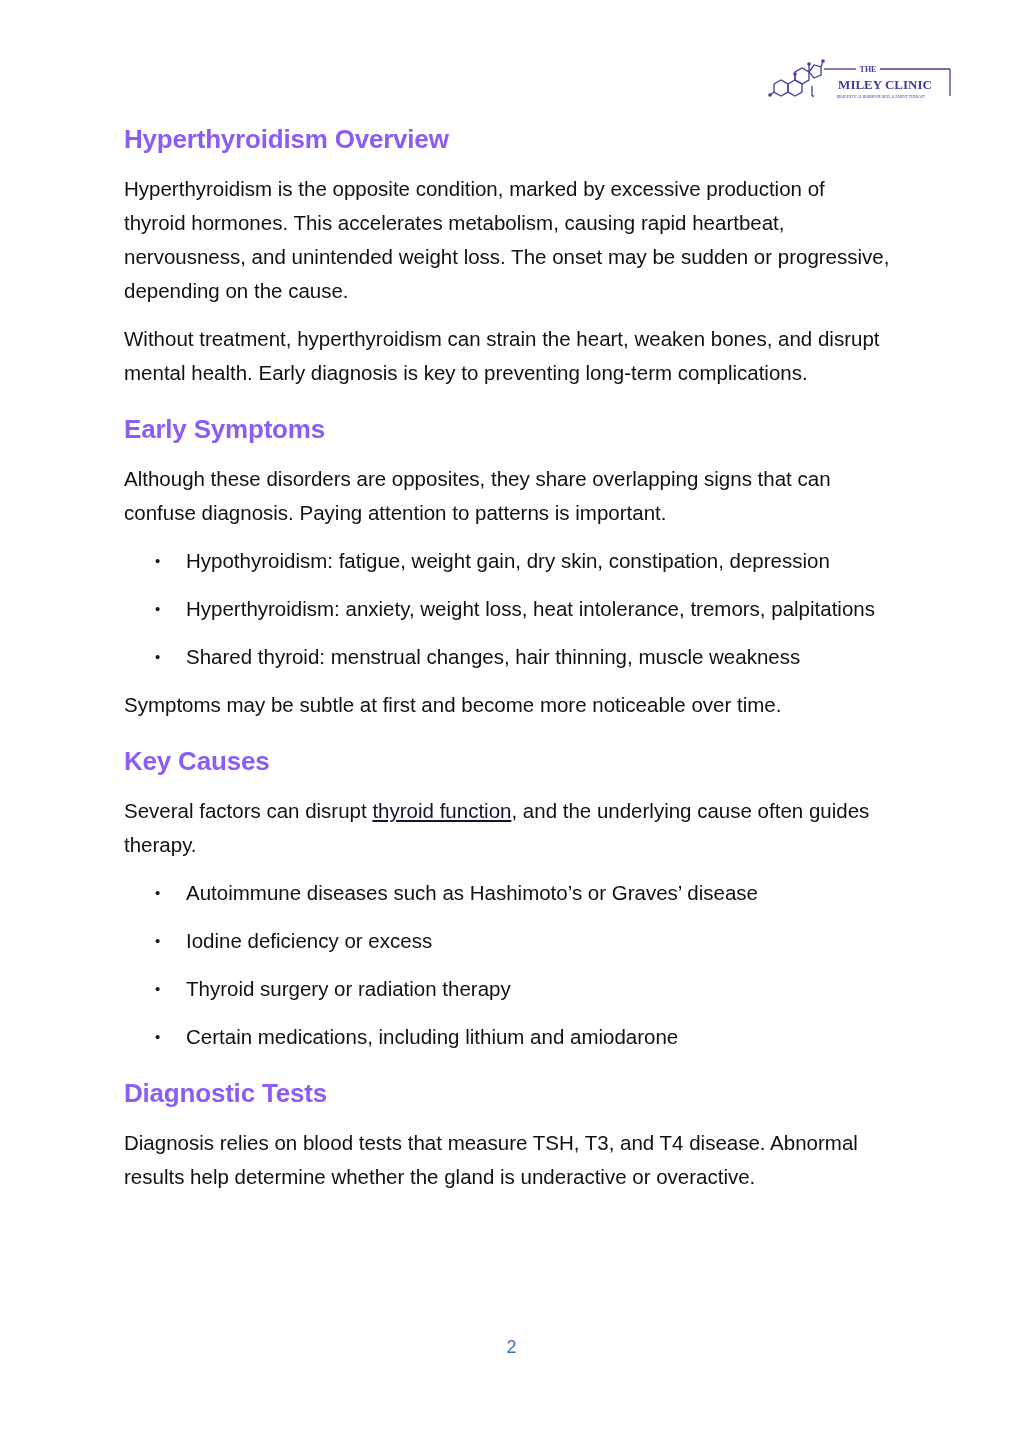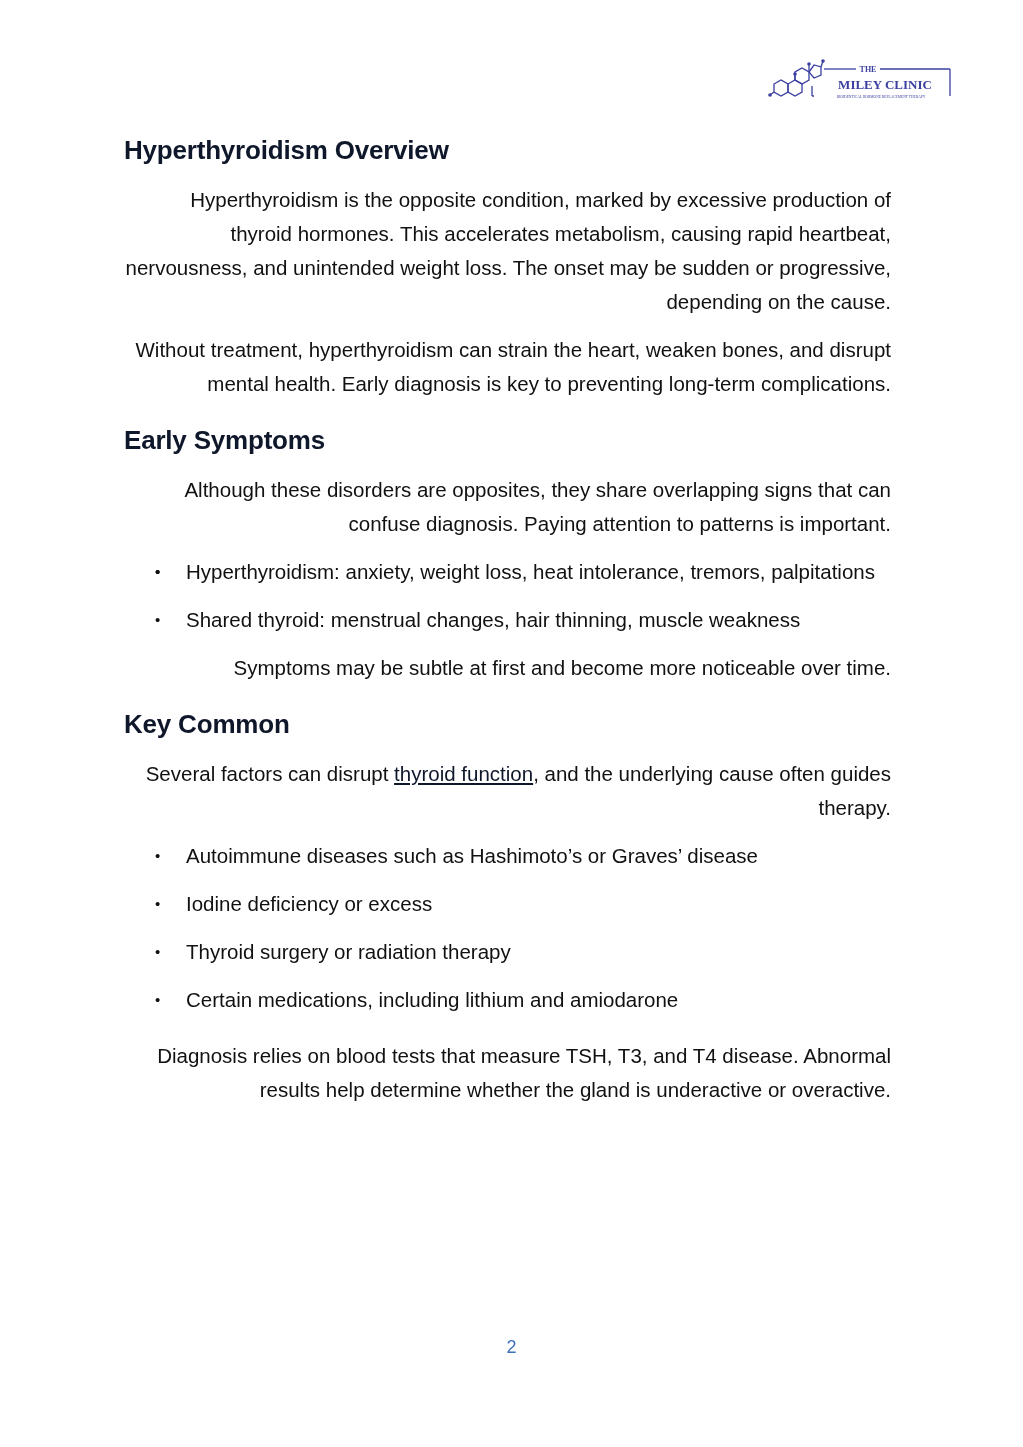--- a/index.html
+++ b/index.html
@@ -2,22 +2,22 @@
 <html><head>
   <meta charset="utf-8">
   <style>
     html, body { margin: 0; padding: 0; background: #ffffff; }
     body { width: 1023px; height: 1447px; position: relative; overflow: hidden;
            font-family: "Liberation Sans", "DejaVu Sans", sans-serif; color: #000; }
     .logo { position: absolute; left: 768px; top: 52px; width: 186px; height: 50px; }
     .logo svg { display: block; }
     .content { position: absolute; left: 124px; top: 122px; width: 775px; }
     h2 { font-family: "Liberation Sans", sans-serif; font-weight: 700; font-size: 26px;
-         line-height: 34px; margin: 11px 0 16px 0; letter-spacing: -0.2px; color: #0f172a; }
-    p { font-size: 20.5px; line-height: 34px; margin: 0 8px 14px 0; color: #111; text-align: right; }
+         line-height: 34px; margin: 0 0 16px 0; letter-spacing: -0.2px; color: #8b5cf6; }
+    p { font-size: 20.5px; line-height: 34px; margin: 0 8px 14px 0; color: #111; }
     ul { list-style: none; margin: 0 0 14px 0; padding: 0; }
     li { position: relative; padding-left: 62px; font-size: 20.5px; line-height: 34px;
          margin: 0 0 14px 0; color: #111; }
     li .bullet { position: absolute; left: 31px; top: 0; font-size: 15px; }
     .section { margin-bottom: 0; }
     .section + .section { margin-top: 22px; }
     a.inline-link { color: #0f172a; text-decoration: underline; }
     .page-number { position: absolute; left: 0; width: 1023px; top: 1337px; text-align: center;
                    font-size: 18px; color: #3f6fbf; }
   </style>
@@ -60,37 +60,38 @@
   <div class="section">
     <h2>Hyperthyroidism Overview</h2>
     <p>Hyperthyroidism is the opposite condition, marked by excessive production of thyroid hormones. This accelerates metabolism, causing rapid heartbeat, nervousness, and unintended weight loss. The onset may be sudden or progressive, depending on the cause.</p>
     <p>Without treatment, hyperthyroidism can strain the heart, weaken bones, and disrupt mental health. Early diagnosis is key to preventing long-term complications.</p>
   </div>
 
   <div class="section">
     <h2>Early Symptoms</h2>
     <p>Although these disorders are opposites, they share overlapping signs that can confuse diagnosis. Paying attention to patterns is important.</p>
     <ul>
-      <li><span class="bullet">•</span></li>
+      <li><span class="bullet">•</span><span>Hypothyroidism: fatigue, weight gain, dry skin, constipation, depression</span></li>
       <li><span class="bullet">•</span><span>Hyperthyroidism: anxiety, weight loss, heat intolerance, tremors, palpitations</span></li>
       <li><span class="bullet">•</span><span>Shared thyroid: menstrual changes, hair thinning, muscle weakness</span></li>
     </ul>
     <p>Symptoms may be subtle at first and become more noticeable over time.</p>
   </div>
 
   <div class="section">
-    <h2>Key Common</h2>
+    <h2>Key Causes</h2>
     <p><span>Several factors can disrupt </span><a class="inline-link">thyroid function</a><span>, and the underlying cause often guides therapy.</span></p>
     <ul>
       <li><span class="bullet">•</span><span>Autoimmune diseases such as Hashimoto’s or Graves’ disease</span></li>
       <li><span class="bullet">•</span><span>Iodine deficiency or excess</span></li>
       <li><span class="bullet">•</span><span>Thyroid surgery or radiation therapy</span></li>
       <li><span class="bullet">•</span><span>Certain medications, including lithium and amiodarone</span></li>
     </ul>
   </div>
 
   <div class="section">
+    <h2>Diagnostic Tests</h2>
     <p>Diagnosis relies on blood tests that measure TSH, T3, and T4 disease. Abnormal results help determine whether the gland is underactive or overactive.</p>
   </div>
 
 </div>
 
 <div class="page-number">2</div>
 
 </body></html>

